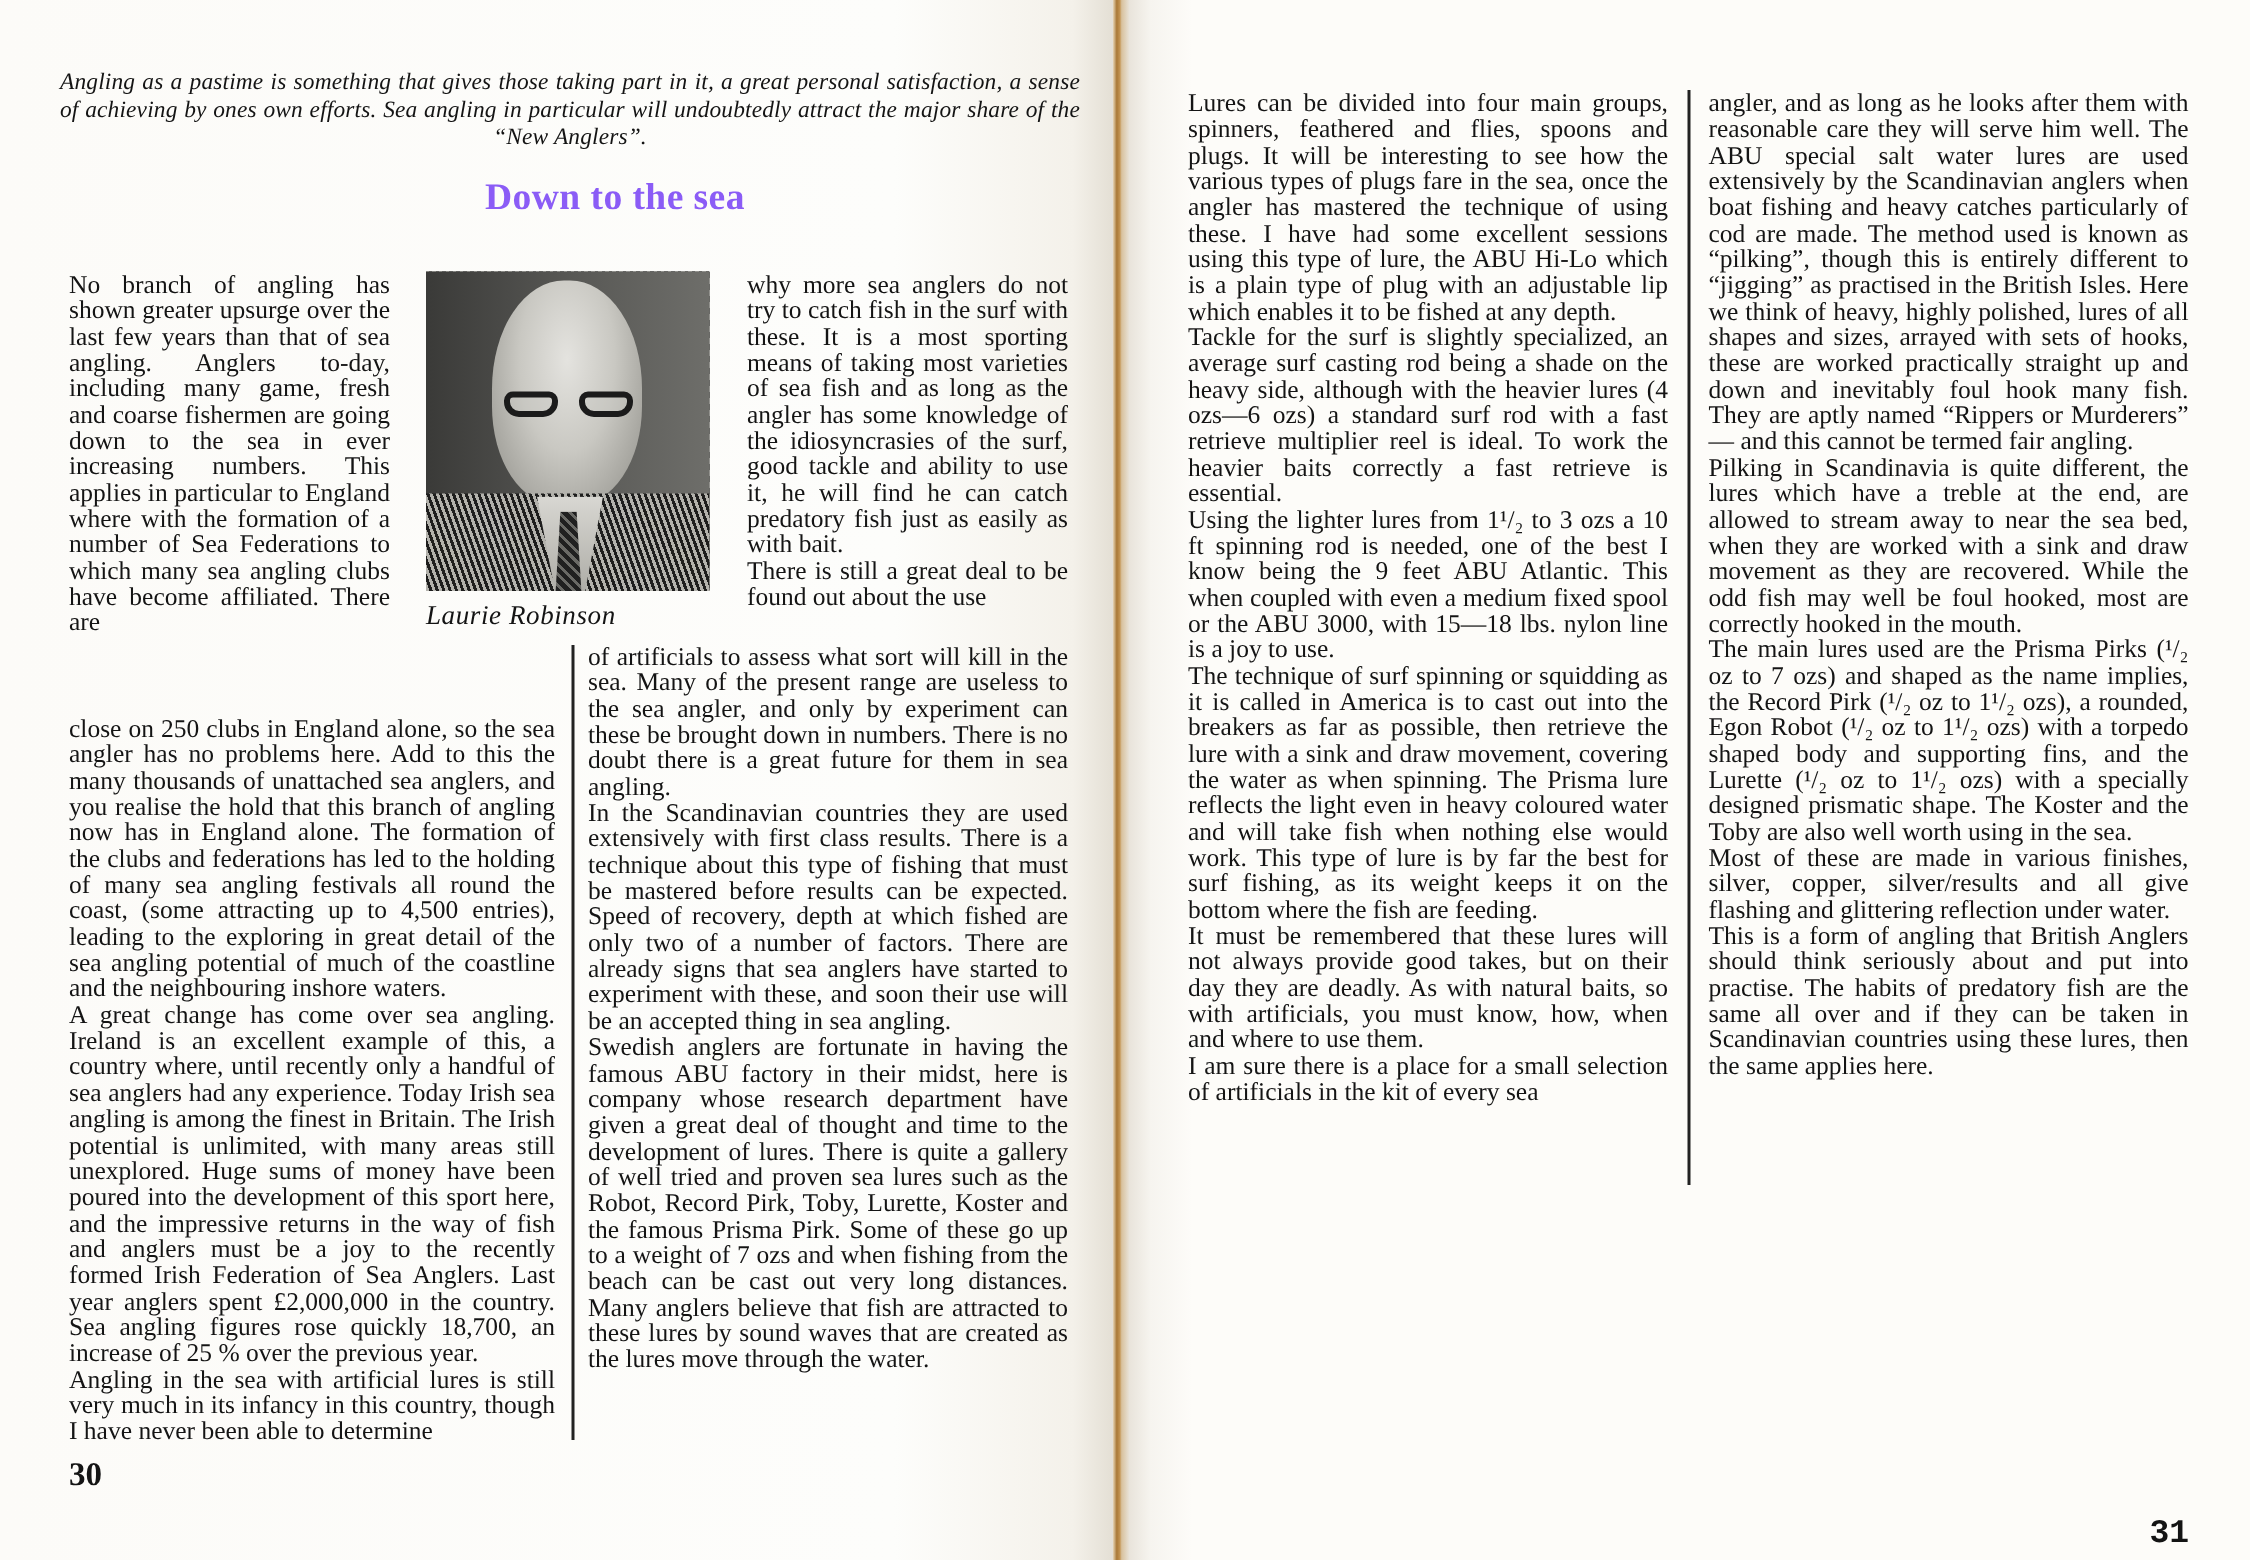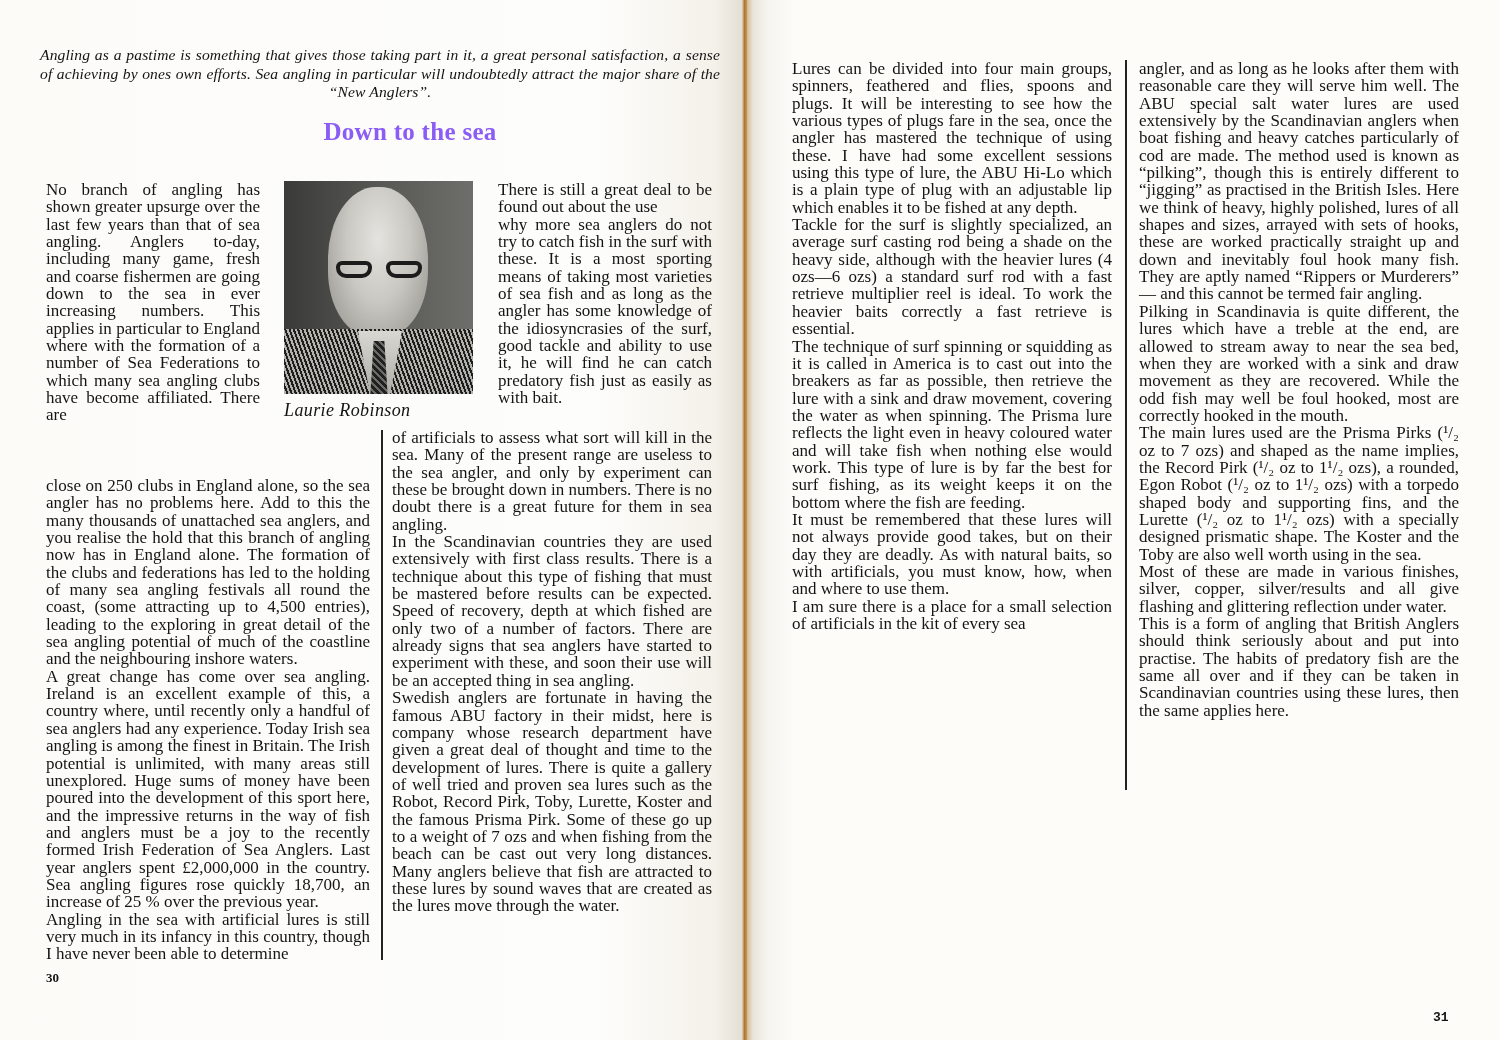--- a/index.html
+++ b/index.html
@@ -56,21 +56,21 @@
     background: repeating-linear-gradient(70deg, #1e1e1d 0 2px, #b3b2ac 2px 4px); }
   .photo .collar { position: absolute; left: 74px; top: 150px; width: 44px; height: 70px;
     background: linear-gradient(to bottom, #d8d7d2, #a9a8a2); clip-path: polygon(0 0, 100% 0, 70% 100%, 30% 100%); }
   .photo .tie { position: absolute; left: 86px; top: 160px; width: 18px; height: 60px; background: repeating-linear-gradient(45deg, #202020 0 3px, #6a6a66 3px 5px); clip-path: polygon(20% 0, 80% 0, 100% 100%, 0 100%); }
 
   .caption {
     position: absolute; left: 284px; top: 400px; width: 189px; 
     font-style: italic; font-size: 18px; letter-spacing: 0.4px;
   }
 
-  .pagenum { position: absolute; font-family: "Liberation Serif", serif; font-weight: bold; font-size: 13px; }
+  .pagenum { position: absolute; font-family: "Liberation Serif", serif; font-weight: bold; font-size: 22px; }
   .pagenum-left { left: 46px; top: 970px; }
   .pagenum-right { left: 1433px; top: 1010px; font-family: Liberation Mono, monospace; }
 
   .col-r1 { position: absolute; left: 792px; top: 60px; width: 320px; }
   .col-r2 { position: absolute; left: 1139px; top: 60px; width: 320px; }
   .rule-r { position: absolute; left: 1125px; top: 60px; width: 1.5px; height: 730px; background: #222; }
 </style>
 </head>
 <body>
 
@@ -92,22 +92,22 @@
       <span></span>
       <span></span>
     </div>
   <div class="coat"></div>
   <div class="collar"></div>
   <div class="tie"></div>
 </div>
 <div class="caption">Laurie Robinson</div>
 
 <div class="text col-l2a">
+  <p>why more sea anglers do not try to catch fish in the surf with these. It is a most sporting means of taking most varieties of sea fish and as long as the angler has some knowledge of the idiosyncrasies of the surf, good tackle and ability to use it, he will find he can catch predatory fish just as easily as with bait.</p>
   <p>There is still a great deal to be found out about the use</p>
-  <p>why more sea anglers do not try to catch fish in the surf with these. It is a most sporting means of taking most varieties of sea fish and as long as the angler has some knowledge of the idiosyncrasies of the surf, good tackle and ability to use it, he will find he can catch predatory fish just as easily as with bait.</p>
 </div>
 
 <div class="text col-l1b">
   <p>close on 250 clubs in England alone, so the sea angler has no problems here. Add to this the many thousands of unattached sea anglers, and you realise the hold that this branch of angling now has in England alone. The formation of the clubs and federations has led to the holding of many sea angling festivals all round the coast, (some attracting up to 4,500 entries), leading to the exploring in great detail of the sea angling potential of much of the coastline and the neighbouring inshore waters.</p>
   <p>A great change has come over sea angling. Ireland is an excellent example of this, a country where, until recently only a handful of sea anglers had any experience. Today Irish sea angling is among the finest in Britain. The Irish potential is unlimited, with many areas still unexplored. Huge sums of money have been poured into the development of this sport here, and the impressive returns in the way of fish and anglers must be a joy to the recently formed Irish Federation of Sea Anglers. Last year anglers spent £2,000,000 in the country. Sea angling figures rose quickly 18,700, an increase of 25 % over the previous year.</p>
   <p>Angling in the sea with artificial lures is still very much in its infancy in this country, though I have never been able to determine</p>
 </div>
 
 <div class="rule-l"></div>
 
@@ -115,20 +115,21 @@
   <p>of artificials to assess what sort will kill in the sea. Many of the present range are useless to the sea angler, and only by experiment can these be brought down in numbers. There is no doubt there is a great future for them in sea angling.</p>
   <p>In the Scandinavian countries they are used extensively with first class results. There is a technique about this type of fishing that must be mastered before results can be expected. Speed of recovery, depth at which fished are only two of a number of factors. There are already signs that sea anglers have started to experiment with these, and soon their use will be an accepted thing in sea angling.</p>
   <p>Swedish anglers are fortunate in having the famous ABU factory in their midst, here is company whose research department have given a great deal of thought and time to the development of lures. There is quite a gallery of well tried and proven sea lures such as the Robot, Record Pirk, Toby, Lurette, Koster and the famous Prisma Pirk. Some of these go up to a weight of 7 ozs and when fishing from the beach can be cast out very long distances. Many anglers believe that fish are attracted to these lures by sound waves that are created as the lures move through the water.</p>
 </div>
 
 <div class="pagenum pagenum-left">30</div>
 
 <div class="text col-r1">
   <p>Lures can be divided into four main groups, spinners, feathered and flies, spoons and plugs. It will be interesting to see how the various types of plugs fare in the sea, once the angler has mastered the technique of using these. I have had some excellent sessions using this type of lure, the ABU Hi-Lo which is a plain type of plug with an adjustable lip which enables it to be fished at any depth.</p>
   <p>Tackle for the surf is slightly specialized, an average surf casting rod being a shade on the heavy side, although with the heavier lures (4 ozs—6 ozs) a standard surf rod with a fast retrieve multiplier reel is ideal. To work the heavier baits correctly a fast retrieve is essential.</p>
+  <p>Using the lighter lures from 1¹/₂ to 3 ozs a 10 ft spinning rod is needed, one of the best I know being the 9 feet ABU Atlantic. This when coupled with even a medium fixed spool or the ABU 3000, with 15—18 lbs. nylon line is a joy to use.</p>
   <p>The technique of surf spinning or squidding as it is called in America is to cast out into the breakers as far as possible, then retrieve the lure with a sink and draw movement, covering the water as when spinning. The Prisma lure reflects the light even in heavy coloured water and will take fish when nothing else would work. This type of lure is by far the best for surf fishing, as its weight keeps it on the bottom where the fish are feeding.</p>
   <p>It must be remembered that these lures will not always provide good takes, but on their day they are deadly. As with natural baits, so with artificials, you must know, how, when and where to use them.</p>
   <p>I am sure there is a place for a small selection of artificials in the kit of every sea</p>
 </div>
 
 <div class="rule-r"></div>
 
 <div class="text col-r2">
   <p>angler, and as long as he looks after them with reasonable care they will serve him well. The ABU special salt water lures are used extensively by the Scandinavian anglers when boat fishing and heavy catches particularly of cod are made. The method used is known as “pilking”, though this is entirely different to “jigging” as practised in the British Isles. Here we think of heavy, highly polished, lures of all shapes and sizes, arrayed with sets of hooks, these are worked practically straight up and down and inevitably foul hook many fish. They are aptly named “Rippers or Murderers” — and this cannot be termed fair angling.</p>
   <p>Pilking in Scandinavia is quite different, the lures which have a treble at the end, are allowed to stream away to near the sea bed, when they are worked with a sink and draw movement as they are recovered. While the odd fish may well be foul hooked, most are correctly hooked in the mouth.</p>

